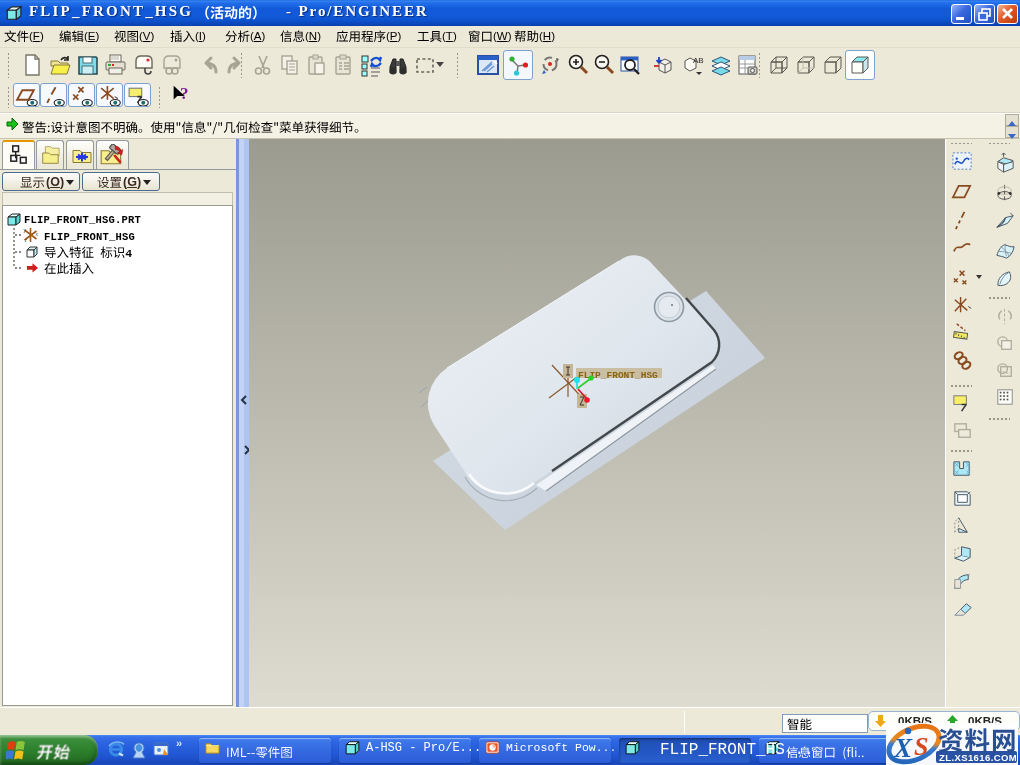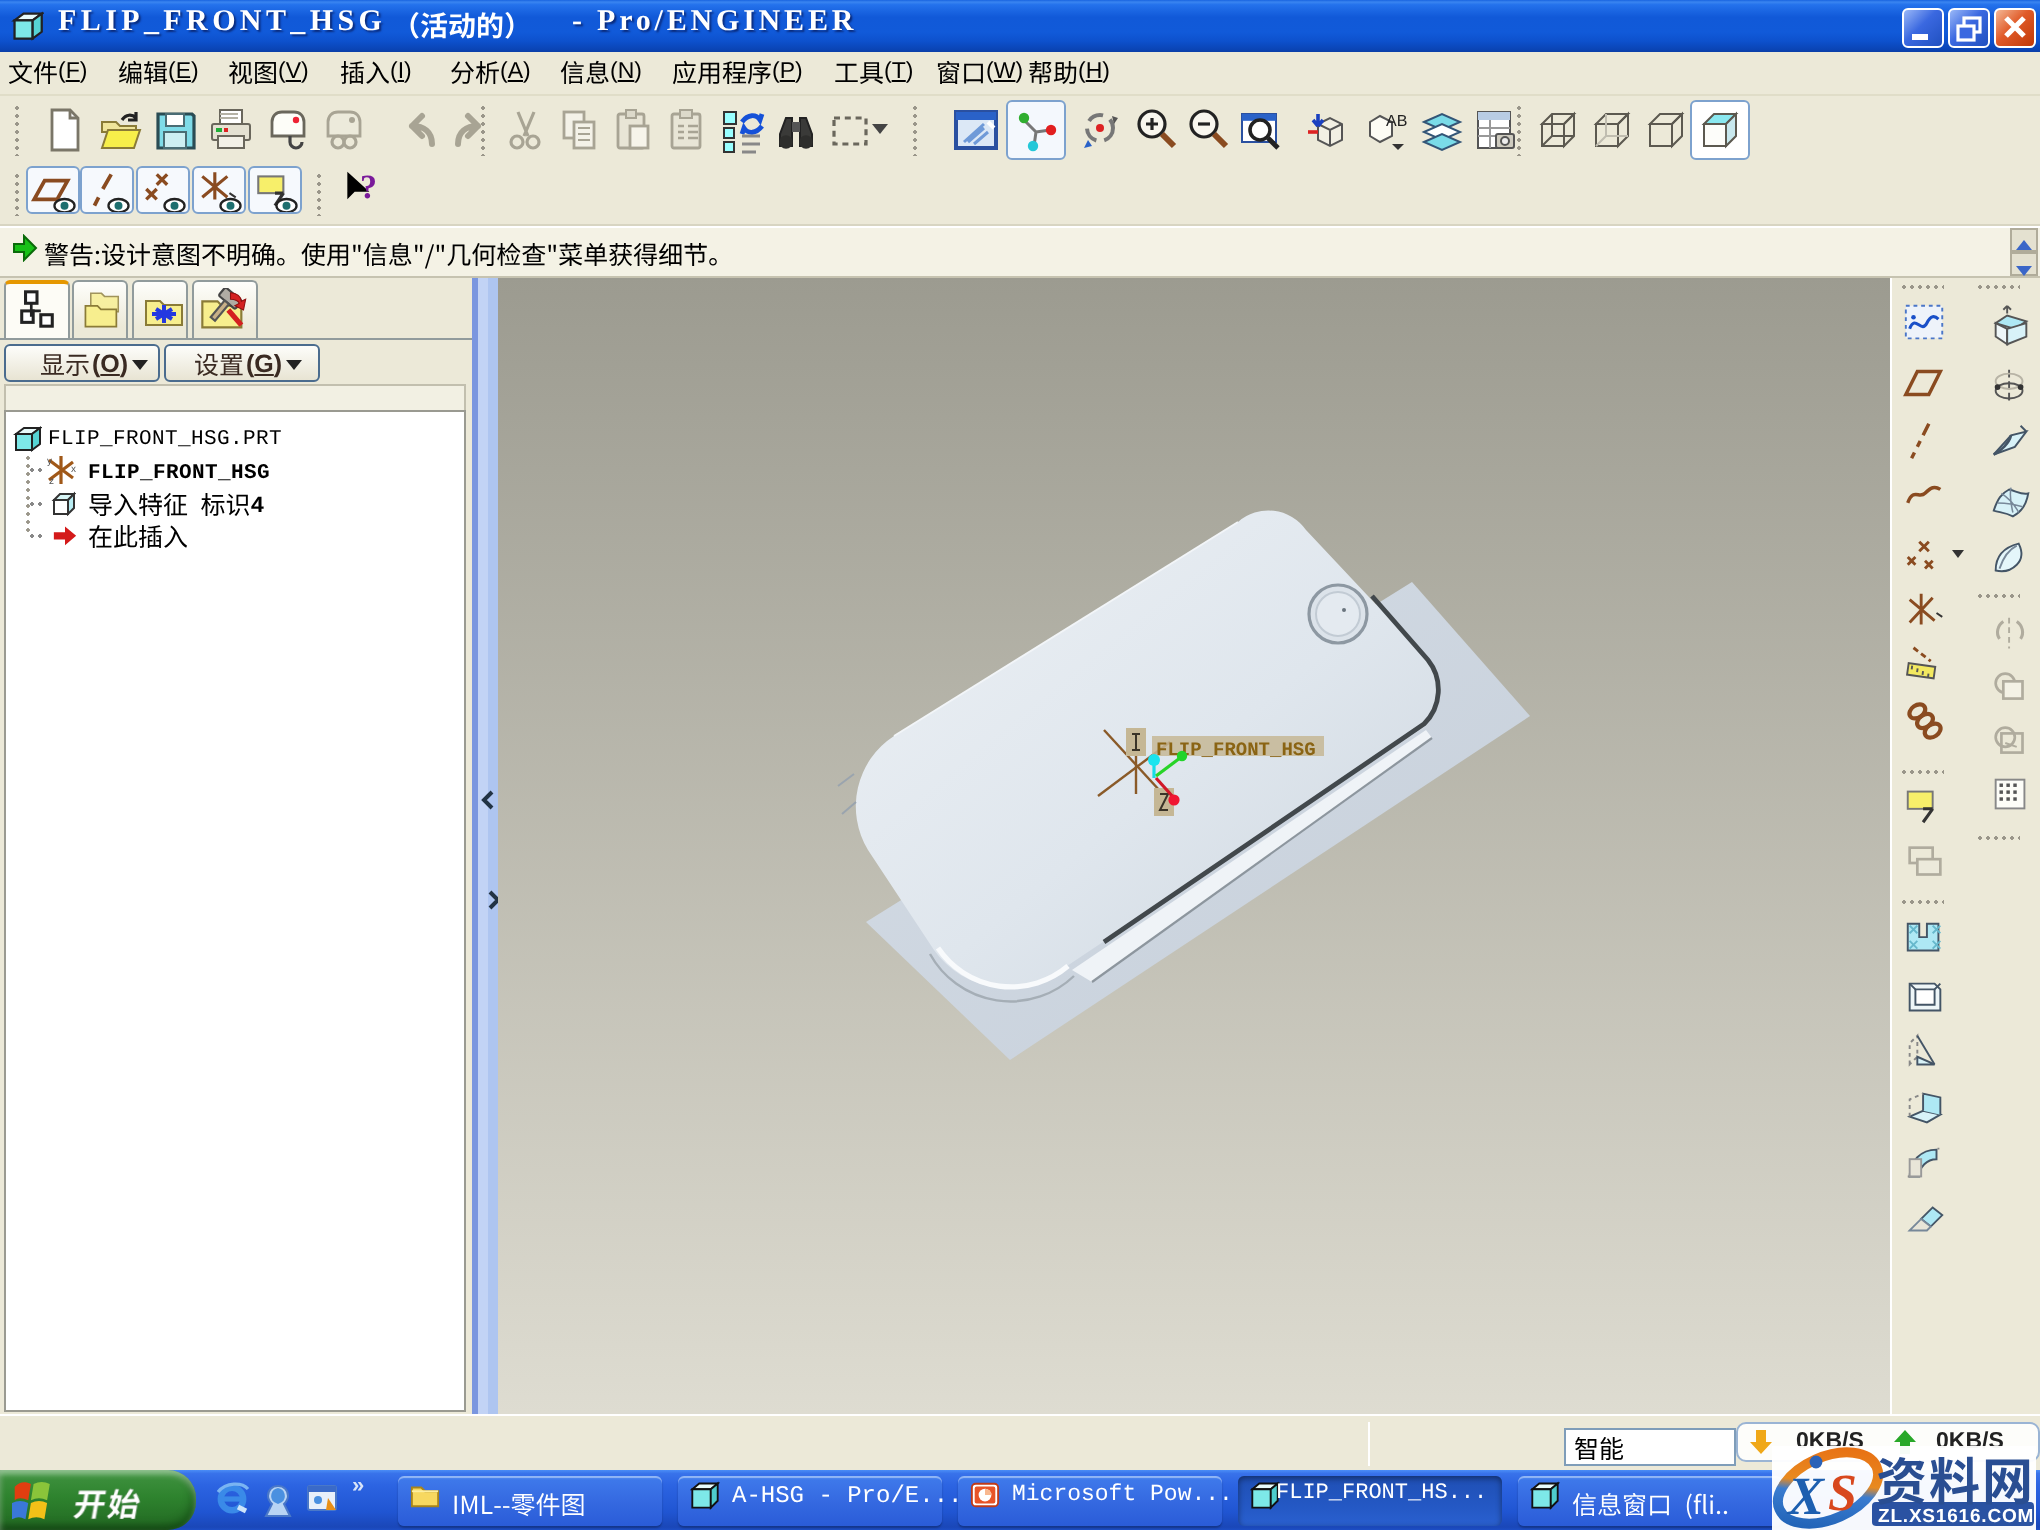--- a/index.html
+++ b/index.html
@@ -408,21 +408,21 @@
 <div class="abs" style="left:66px;top:180px;width:0;height:0;border:4px solid transparent;border-top:5px solid #222"></div>
 <span class="abs" style="left:123px;top:175px;font-size:12.5px;font-weight:bold;color:#3a2a22">(<u>G</u>)</span>
 <div class="abs" style="left:143px;top:180px;width:0;height:0;border:4px solid transparent;border-top:5px solid #222"></div>
 <div class="abs" style="left:2px;top:192px;width:231px;height:13px;background:#f2f0e3;border:1px solid #c2bfae;border-bottom:none"></div>
 <div class="abs" style="left:2px;top:205px;width:231px;height:501px;background:#fff;border:1px solid #9a9a91"></div>
 <svg class="abs" style="left:6px;top:212px" width="15" height="14" viewBox="0 0 15 14">
     <path d="M2 5l4-3h8l-4 3z" fill="#e8fbfb" stroke="#222"></path>
     <path d="M2 5h8v8H2z" fill="#7de8e8" stroke="#222"></path>
     <path d="M10 5l4-3v8l-4 3z" fill="#56d4d4" stroke="#222"></path>
   </svg>
-<span class="abs mono" style="left:24px;top:214px;font-size:10.5px;font-weight:normal;color:#000;letter-spacing:.2px">FLIP_FRONT_HSG.PRT</span>
+<span class="abs mono" style="left:24px;top:214px;font-size:10.5px;font-weight:bold;color:#000;letter-spacing:.2px">FLIP_FRONT_HSG.PRT</span>
 <svg class="abs" style="left:22px;top:227px" width="17" height="16" viewBox="0 0 16 16">
     <path d="M2 3l12 9M14 4 2 13M8 1v14" stroke="#a05818" stroke-width="1.6"></path>
     <text x="1" y="5" font-size="5" fill="#555">y</text>
     <text x="13" y="9" font-size="5" fill="#555">x</text>
     <text x="2" y="15" font-size="5" fill="#555">z</text>
   </svg>
 <span class="abs mono" style="left:44px;top:231px;font-size:10.5px;font-weight:bold;color:#000;letter-spacing:.2px">FLIP_FRONT_HSG</span>
 <svg class="abs" style="left:25px;top:245px" width="13" height="13" viewBox="0 0 13 13">
     <path d="M2 5l3-3h7l-3 3z" fill="#d8f6f6" stroke="#333"></path>
     <path d="M2 5h7v7H2z" fill="#fff" stroke="#333"></path>
@@ -678,21 +678,21 @@
     <circle cx="8" cy="8" r="3.4" fill="#fff"></circle>
     <path d="M8 8V4.6A3.4 3.4 0 0 1 11.4 8z" fill="#f8b890"></path>
   </svg>
 <span class="abs mono" style="left:506px;top:741px;color:#fff;font-size:11.5px;z-index:5">Microsoft Pow...</span>
 <div class="taskbtn active" style="left:619px;top:738px"></div>
 <svg class="abs" style="left:625px;top:740px" width="15" height="15" viewBox="0 0 13 13">
     <path d="M1 4l3-2.5h8L9 4z" fill="#e8fbfb" stroke="#111" stroke-width=".8"></path>
     <path d="M1 4h8v8H1z" fill="#7de8e8" stroke="#111" stroke-width=".8"></path>
     <path d="M9 4l3-2.5V9l-3 3z" fill="#4ecccc" stroke="#111" stroke-width=".8"></path>
   </svg>
-<span class="abs mono" style="left:638px;top:741px;color:#fff;font-size:11px;z-index:5">FLIP_FRONT_HS...</span>
+<span class="abs mono" style="left:660px;top:741px;color:#fff;font-size:16px;z-index:5">FLIP_FRONT_HS...</span>
 <div class="taskbtn" style="left:759px;top:738px"></div>
 <svg class="abs" style="left:765px;top:740px" width="15" height="15" viewBox="0 0 13 13">
     <path d="M1 4l3-2.5h8L9 4z" fill="#e8fbfb" stroke="#111" stroke-width=".8"></path>
     <path d="M1 4h8v8H1z" fill="#7de8e8" stroke="#111" stroke-width=".8"></path>
     <path d="M9 4l3-2.5V9l-3 3z" fill="#4ecccc" stroke="#111" stroke-width=".8"></path>
   </svg>
 <div class="abs" style="left:886px;top:723px;width:132px;height:42px;background:rgba(255,255,255,.96)"></div>
 <svg class="abs" style="left:886px;top:723px" width="132" height="42" viewBox="0 0 132 42">
 <defs>
       <linearGradient id="wg1" x1="0" y1="1" x2="1" y2="0">

